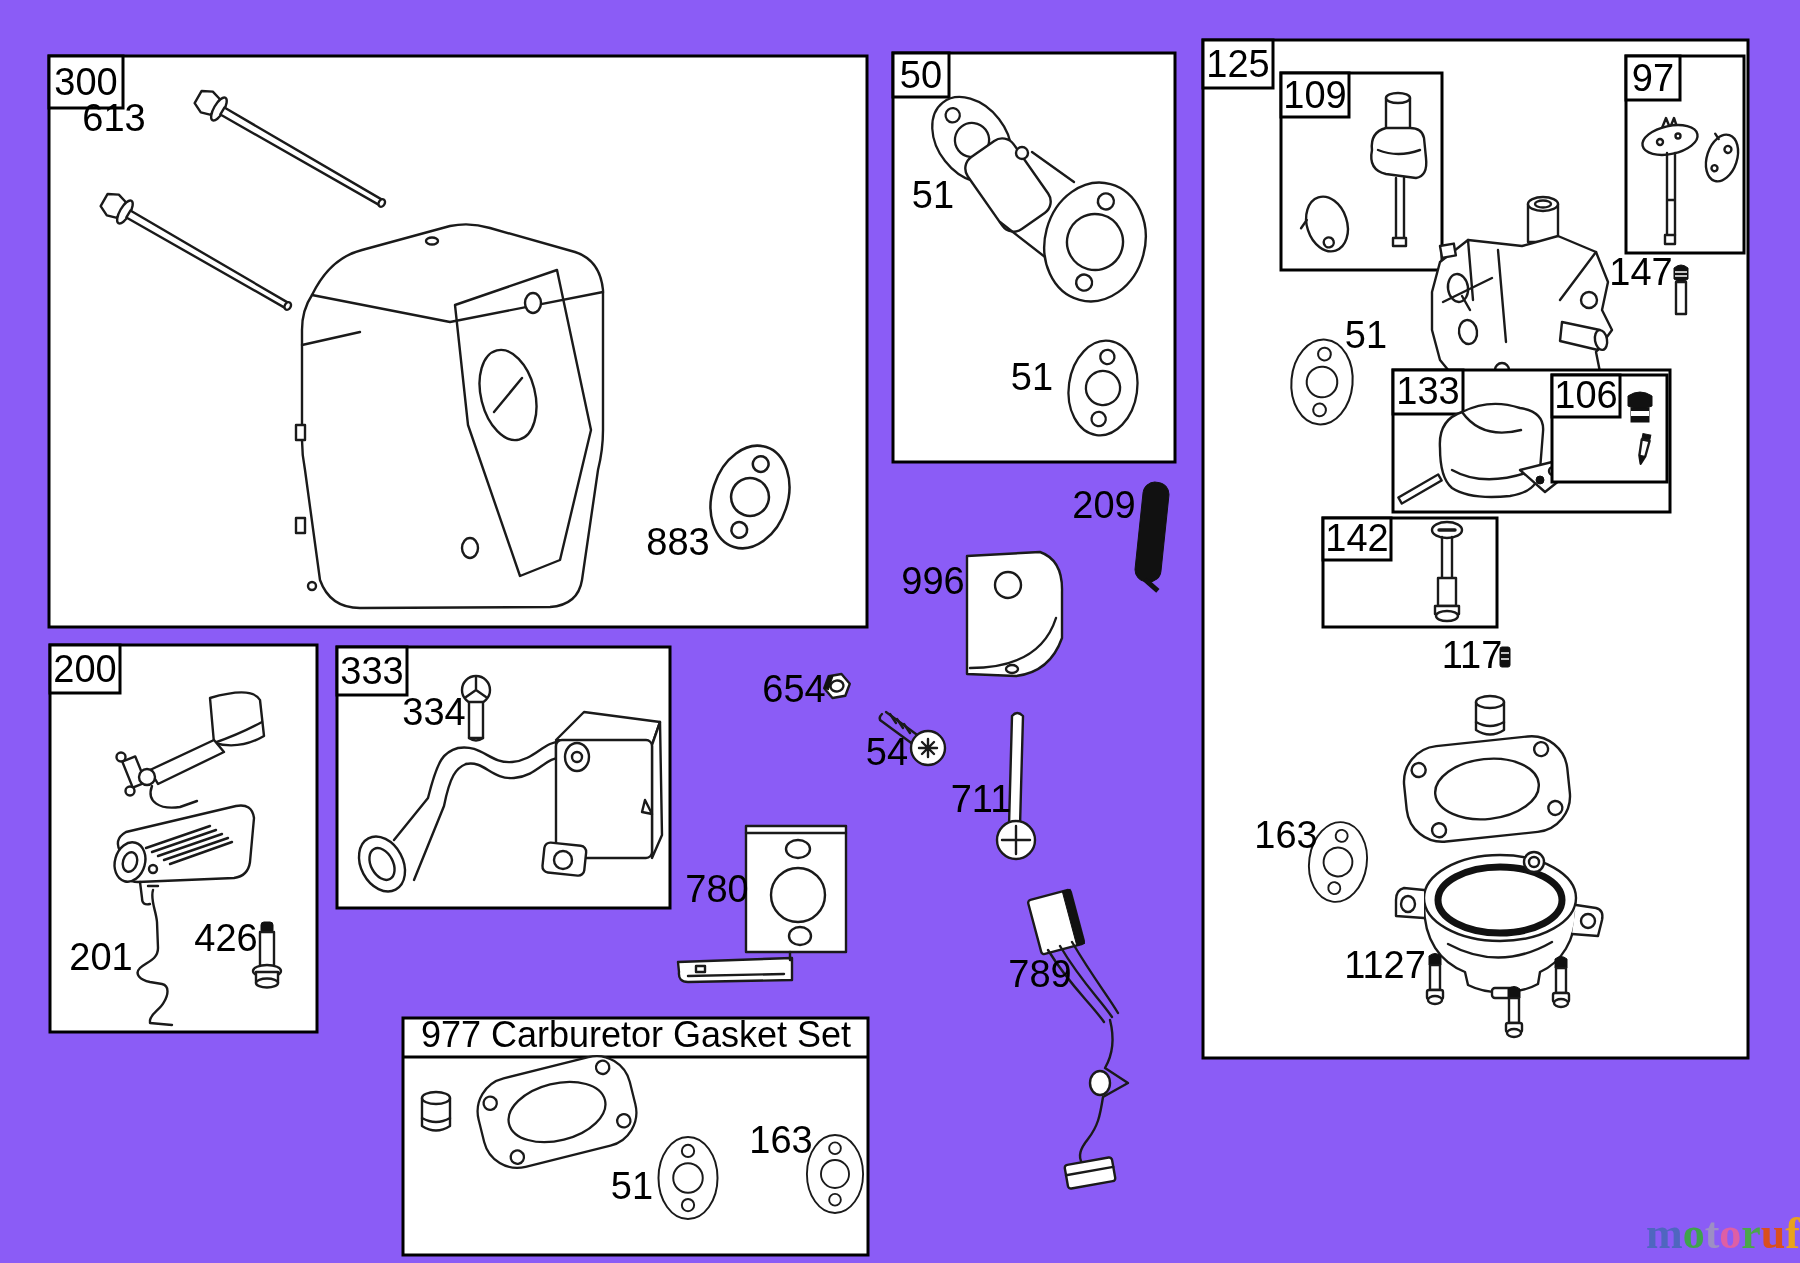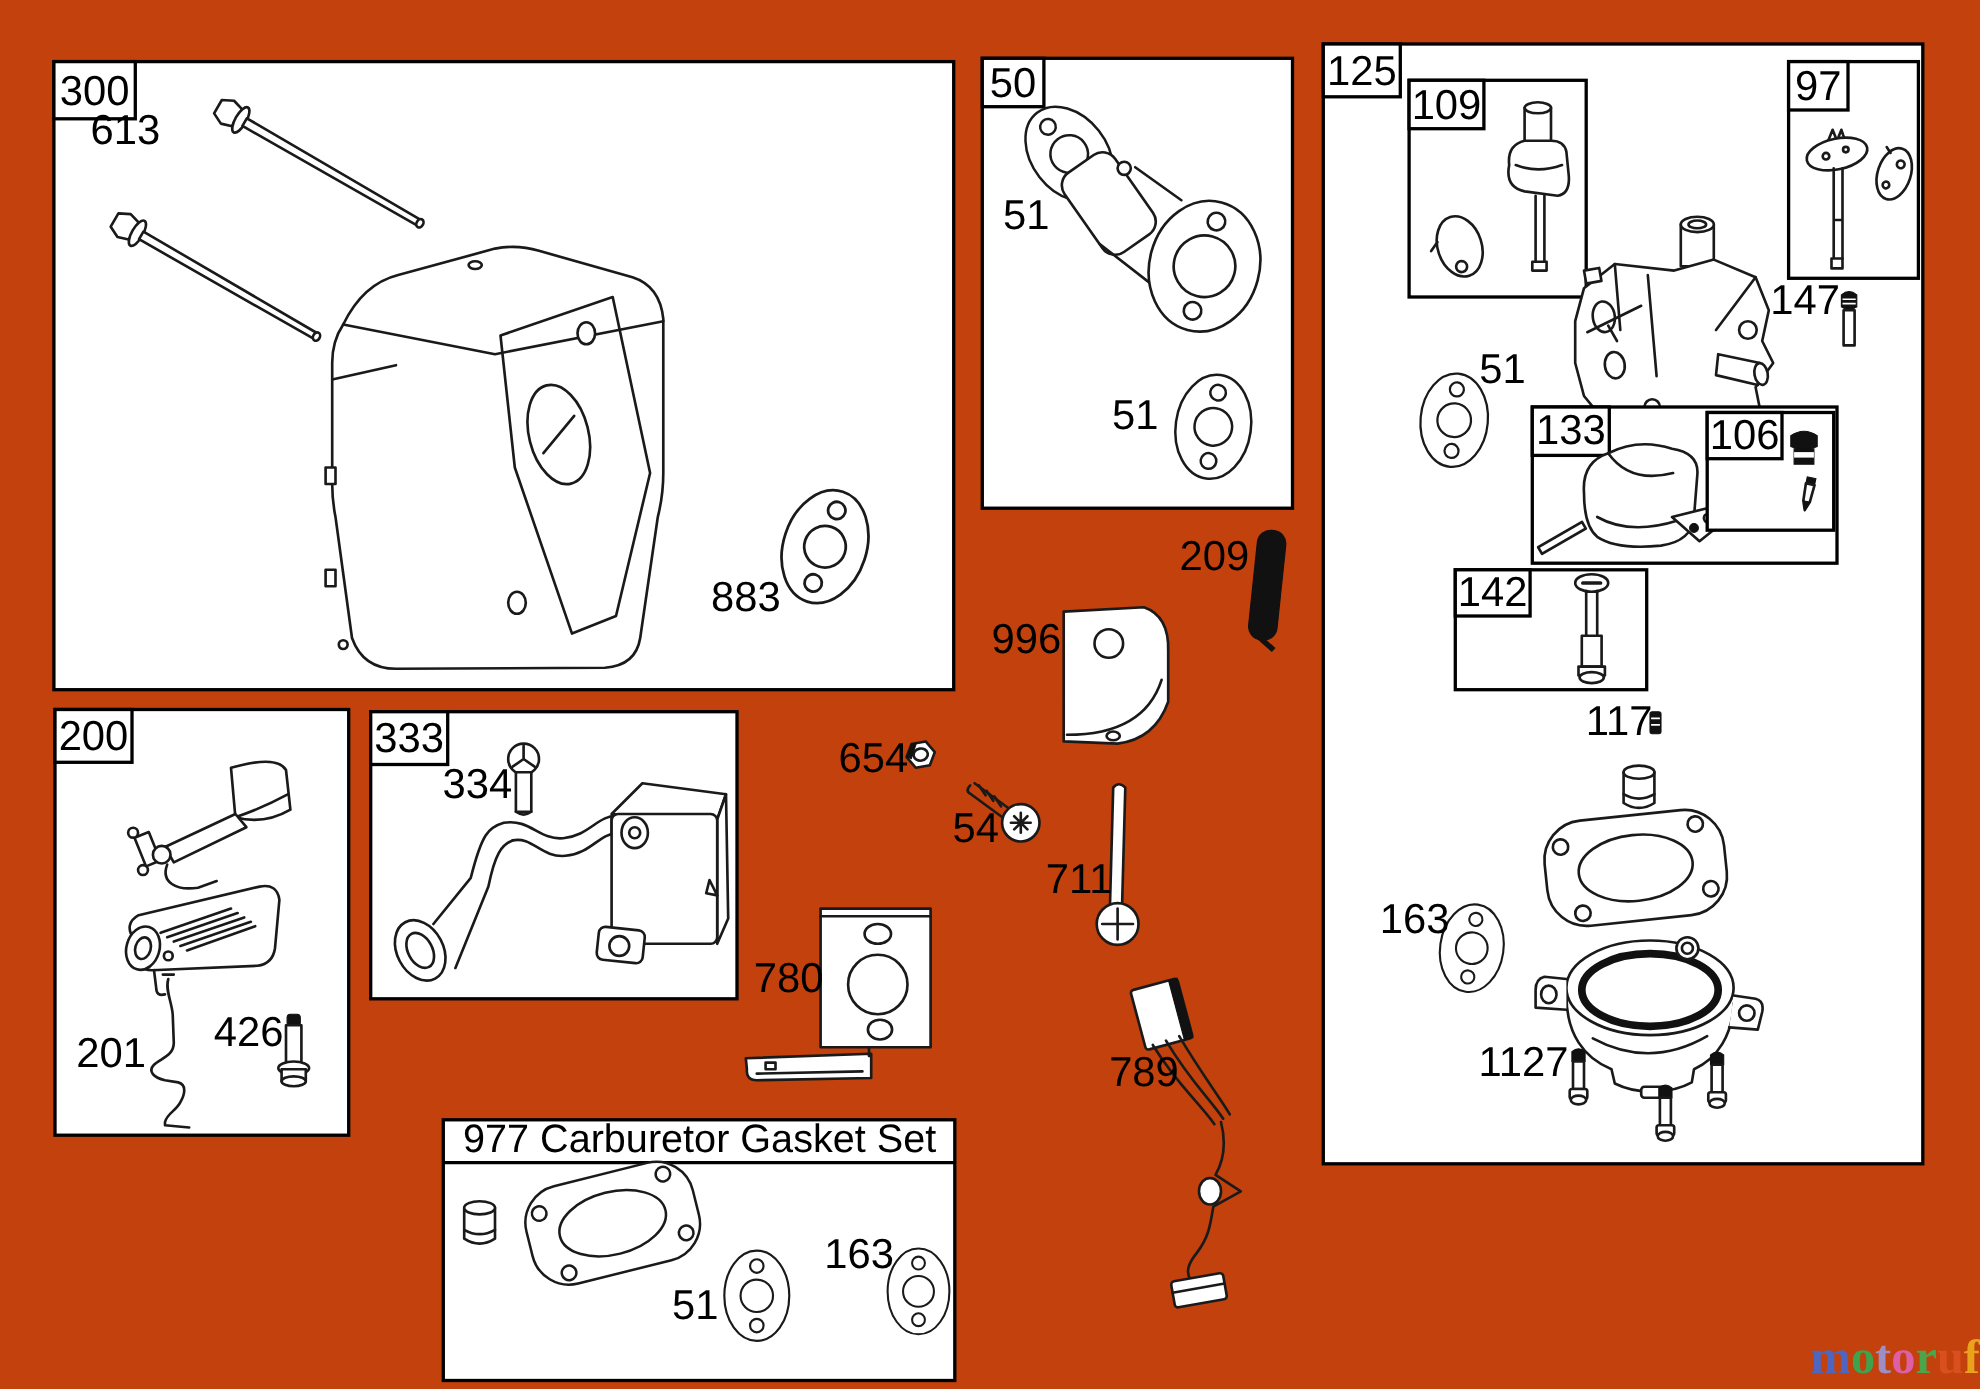--- a/index.html
+++ b/index.html
@@ -1,16 +1,16 @@
 <!DOCTYPE html>
 <html><head>
 <meta charset="utf-8">
 <style>
   html,body { margin:0; padding:0; background:#ffffff; }
-  .stage { position:relative; width:1800px; height:1263px; background:#c2410c; overflow:hidden; }
+  .stage { position:relative; width:1800px; height:1263px; background:#8b5cf6; overflow:hidden; }
   svg text { font-family:"Liberation Sans", sans-serif; fill:#000; }
   .num  { font-size:38px; }
   .ttl  { font-size:36px; }
   .box    { fill:#ffffff; stroke:#000000; stroke-width:3; }
   .lblbox { fill:#ffffff; stroke:#000000; stroke-width:3; }
   .ln  { fill:#ffffff; stroke:#1a1a1a; stroke-width:2.4; stroke-linejoin:round; stroke-linecap:round; }
   .lnn { fill:none;    stroke:#1a1a1a; stroke-width:2.4; stroke-linejoin:round; stroke-linecap:round; }
   .lnt { fill:none;    stroke:#1a1a1a; stroke-width:3.4; stroke-linejoin:round; stroke-linecap:round; }
   .dk  { fill:#111111; stroke:#111111; stroke-width:1; }
   .wm   { font-family:"Liberation Serif", serif; font-size:44px; font-weight:bold; }

